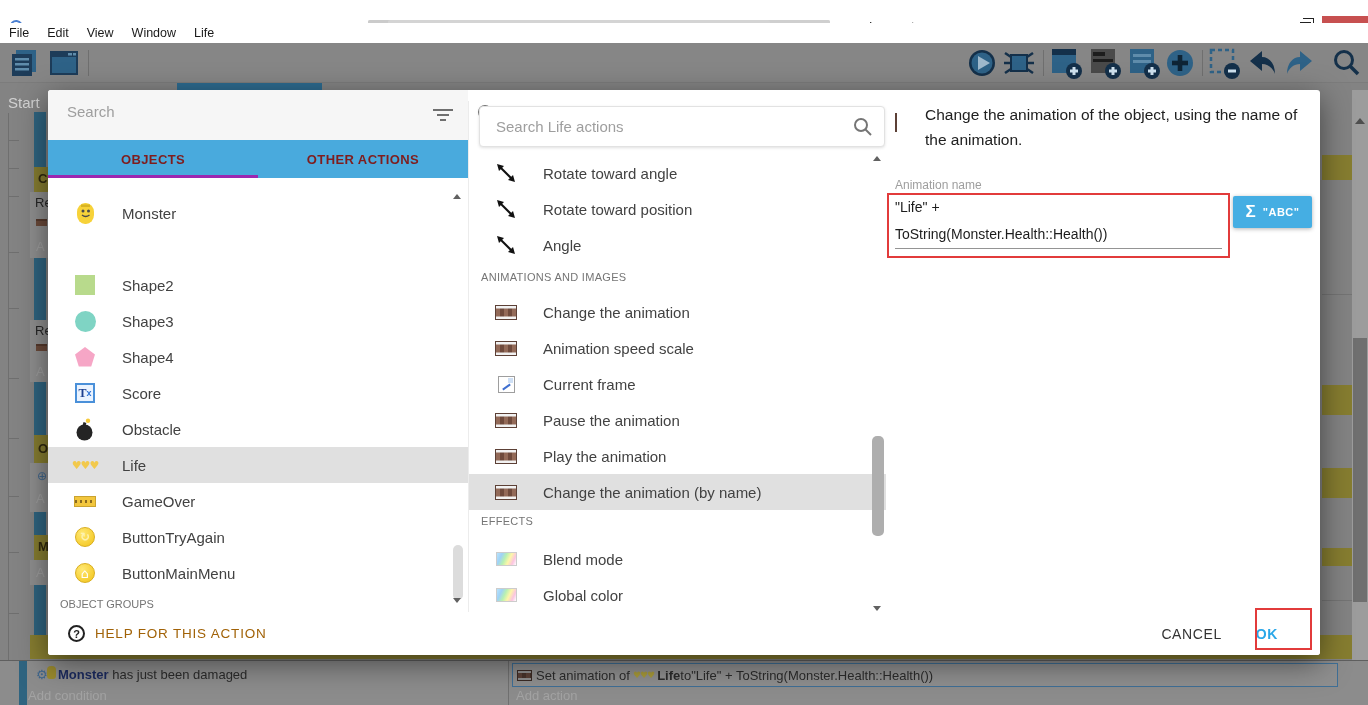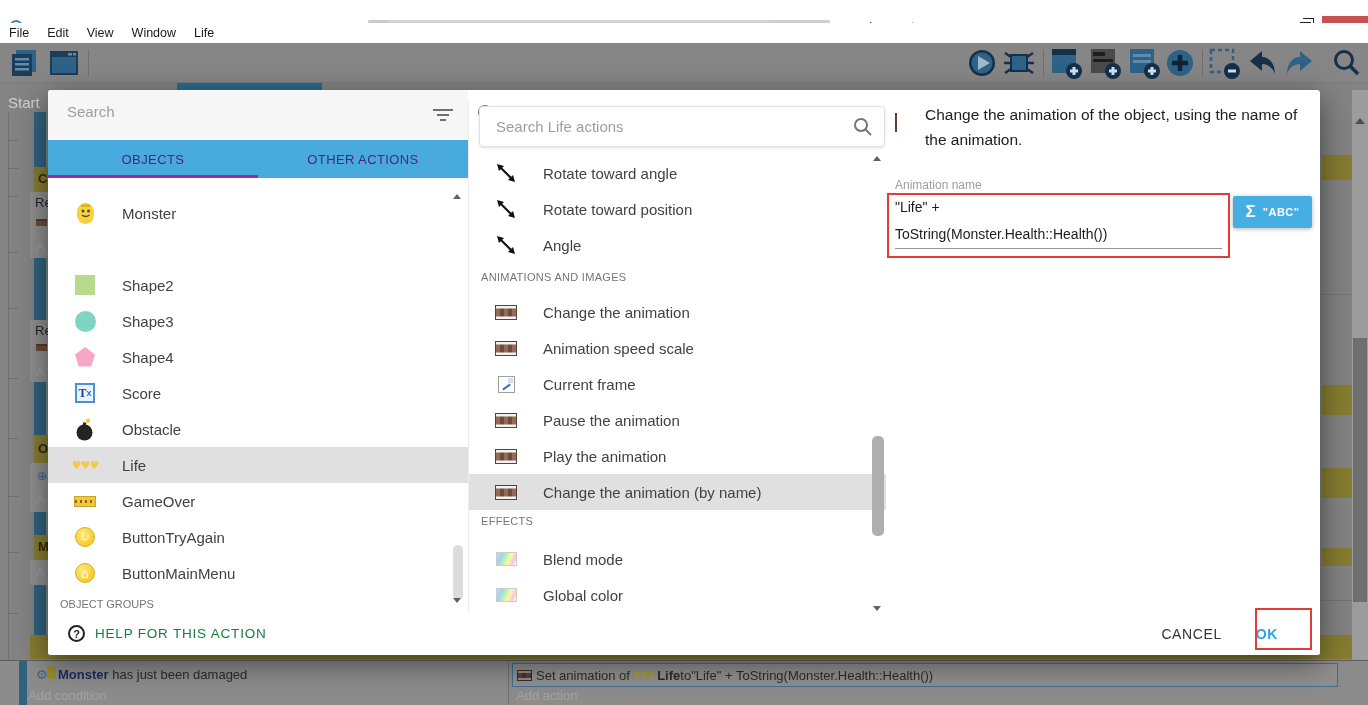--- a/index.html
+++ b/index.html
@@ -68,21 +68,21 @@
   .monster-mini{position:absolute;left:47px;top:5px;width:9px;height:13px;background:#9a8a2e;border-radius:4px 4px 3px 3px;}
 
   
   .dialog{position:absolute;left:48px;top:90px;width:1272px;height:565px;background:#fff;border-radius:3px;
     box-shadow:0 8px 30px rgba(0,0,0,.5);z-index:30;}
   .dlg-left{position:absolute;left:0;top:0;width:420px;height:522px;}
   .search-row{position:absolute;left:0;top:0;width:420px;height:50px;background:#f6f6f6;border-radius:3px 0 0 0;}
   .search-row input{position:absolute;left:17px;top:12px;width:340px;border:0;background:transparent;outline:none;font-size:15px;color:#444;}
   .search-row input::placeholder{color:#9e9e9e;}
   .tabs{position:absolute;left:0;top:50px;width:420px;height:38px;background:#49aadd;display:flex;}
-  .tab{flex:1;display:flex;align-items:center;justify-content:center;font-size:13px;font-weight:normal;color:#4c1d95;letter-spacing:.4px;position:relative;}
+  .tab{flex:1;display:flex;align-items:center;justify-content:center;font-size:13px;font-weight:bold;color:#7f1d1d;letter-spacing:.4px;position:relative;}
   .tab.active::after{content:"";position:absolute;left:0;bottom:0;width:100%;height:3px;background:#9c27b0;}
   .lrow,.mrow{position:absolute;height:36px;display:flex;align-items:center;}
   .lrow{left:0;width:420px;}
   .mrow{left:0;width:417px;}
   .sel{background:#e0e0e0;}
   .ic-slot{position:absolute;left:16px;width:42px;display:flex;justify-content:center;align-items:center;}
   .row-label{position:absolute;left:74px;font-size:15px;color:#424242;white-space:nowrap;}
   .sec-head{position:absolute;left:12px;font-size:11px;color:#757575;letter-spacing:.3px;}
   .groups-head{position:absolute;left:12px;top:508px;font-size:11px;color:#757575;}
 
@@ -102,21 +102,21 @@
   .expr{position:absolute;left:10px;top:104px;width:330px;font-family:"DejaVu Sans Mono",monospace;font-size:14px;color:#1c1c1c;line-height:27px;white-space:pre;}
   .expr-underline{position:absolute;left:10px;top:158px;width:327px;height:1px;background:#949494;}
   .sigma-btn{position:absolute;left:1185px;top:106px;width:79px;height:32px;background:#45aee3;border-radius:2px;
     box-shadow:0 1px 4px rgba(0,0,0,.3);display:flex;align-items:center;justify-content:center;gap:7px;color:#fff;cursor:pointer;}
   .sigma-btn .sg{font-size:17px;font-weight:bold;}
   .sigma-btn .abc{font-size:11px;font-weight:bold;letter-spacing:.5px;}
 
   .dlg-footer{position:absolute;left:0;top:522px;width:1272px;height:43px;background:#fff;border-radius:0 0 3px 3px;display:flex;align-items:center;}
   .help-btn{display:flex;align-items:center;gap:10px;margin-left:20px;cursor:pointer;}
   .help-circ{width:17px;height:17px;border:2px solid #212121;border-radius:50%;display:flex;align-items:center;justify-content:center;font-size:11px;font-weight:bold;color:#212121;}
-  .help-label{font-size:13.5px;color:#15803d;letter-spacing:.8px;}
+  .help-label{font-size:13.5px;color:#a16207;letter-spacing:.8px;}
   .footer-spacer{flex:1;}
   .cancel-btn{font-size:14px;color:#333;letter-spacing:.6px;margin-right:34px;cursor:pointer;}
   .ok-btn{font-size:14px;color:#2aa7e8;letter-spacing:.6px;margin-right:42px;cursor:pointer;font-weight:bold;}
 
   .anno{position:absolute;border:2px solid #e23b3b;z-index:40;pointer-events:none;}
   .anno-input{left:839px;top:103px;width:343px;height:65px;}
   .anno-ok{left:1207px;top:518px;width:57px;height:42px;}
 
   
   .i-triangle{width:0;height:0;border-left:11px solid transparent;border-right:11px solid transparent;border-bottom:19px solid #f9c08f;}

